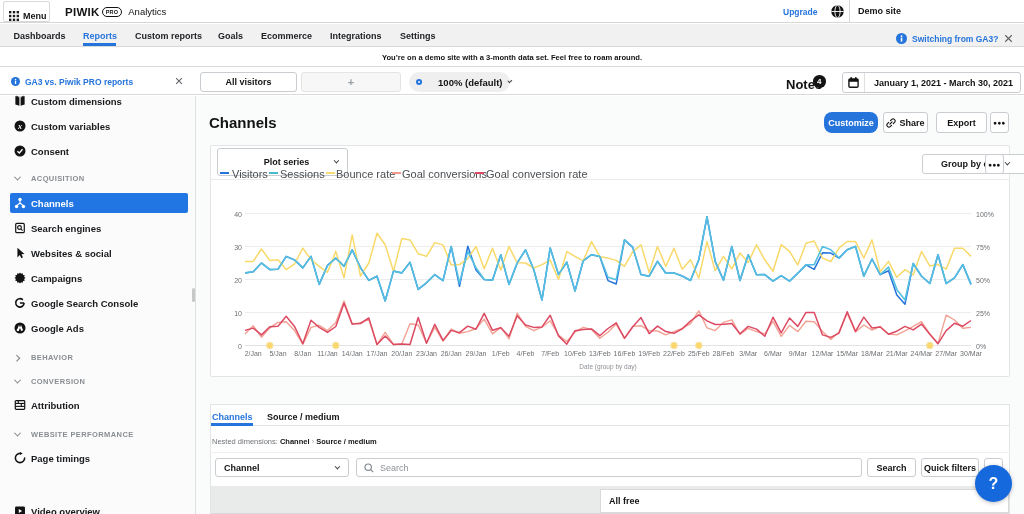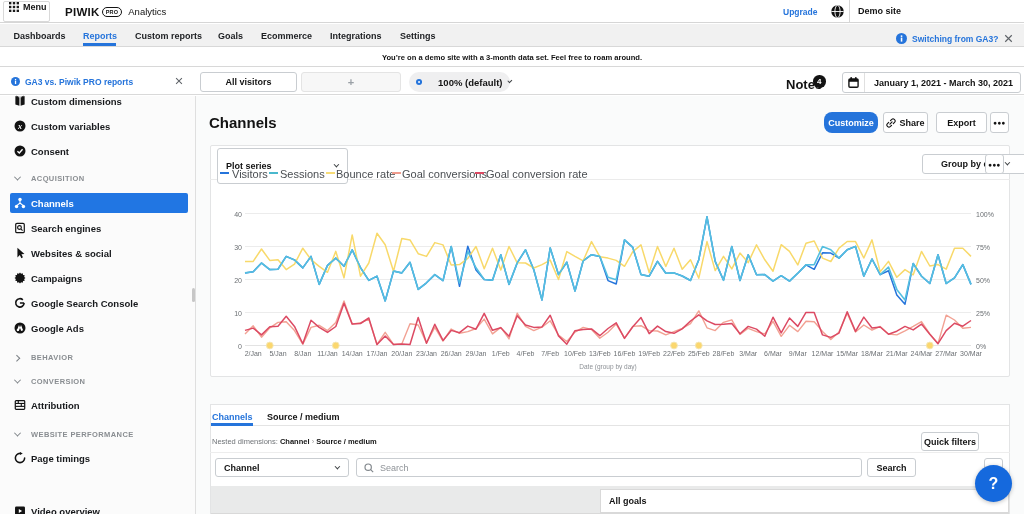--- a/index.html
+++ b/index.html
@@ -5,21 +5,21 @@
 html,body{width:1024px;height:514px;overflow:hidden;font-family:"Liberation Sans",sans-serif;background:#fff;position:relative}
 .abs{position:absolute}
 .b{font-weight:bold}
 .blue{color:#2574db}
 .btn{position:absolute;border:1px solid #c9cdd1;border-radius:3px;background:#fff;font-size:9px;font-weight:bold;color:#131313;display:flex;align-items:center;justify-content:center}
 .chev{display:inline-block;width:5px;height:5px;border-right:1.4px solid #3c4043;border-bottom:1.4px solid #3c4043;transform:rotate(45deg) translateY(-2px)}
 </style></head>
 <body>
 
 <div class="abs" style="left:0;top:0;width:1024px;height:23px;background:#fff;border-bottom:1px solid #d6d6d6"></div>
-<div class="abs" style="left:3px;top:1px;width:47px;height:21px;border:1px solid #d9d9d9;border-radius:2px;background:#fff;display:flex;align-items:flex-start">
+<div class="abs" style="left:3px;top:1px;width:47px;height:21px;border:1px solid #d9d9d9;border-radius:2px;background:#fff;display:flex;align-items:flex-end">
   <svg width="10" height="10" style="margin-left:5px" viewBox="0 0 11 11">
       <g fill="#1b1b1b">
         <rect x="0" y="0" width="2.6" height="2.6"></rect>
         <rect x="4.2" y="0" width="2.6" height="2.6"></rect>
         <rect x="8.4" y="0" width="2.6" height="2.6"></rect>
         <rect x="0" y="4.2" width="2.6" height="2.6"></rect>
         <rect x="4.2" y="4.2" width="2.6" height="2.6"></rect>
         <rect x="8.4" y="4.2" width="2.6" height="2.6"></rect>
         <rect x="0" y="8.4" width="2.6" height="2.6"></rect>
         <rect x="4.2" y="8.4" width="2.6" height="2.6"></rect>
@@ -228,21 +228,21 @@
 <div class="abs b" style="left:209px;top:114px;font-size:15px;color:#131313">Channels</div>
 <div class="abs" style="left:824px;top:112px;width:54px;height:21px;background:#2574db;border-radius:8px;color:#fff;font-size:9px;font-weight:bold;display:flex;align-items:center;justify-content:center">Customize</div>
 <div class="btn" style="left:883px;top:112px;width:45px;height:21px"><svg width="10" height="10" viewBox="0 0 14 14" style="margin-right:3px">
       <path d="M5.5 8.5 L8.5 5.5 M6.2 3.8 L8.2 1.8 a2.3 2.3 0 0 1 3.3 0 l0.7 0.7 a2.3 2.3 0 0 1 0 3.3 L10.2 7.8 M7.8 10.2 L5.8 12.2 a2.3 2.3 0 0 1 -3.3 0 L1.8 11.5 a2.3 2.3 0 0 1 0-3.3 L3.8 6.2" fill="none" stroke="#131313" stroke-width="1.6" stroke-linecap="round"></path>
     </svg>Share</div>
 <div class="btn" style="left:936px;top:112px;width:51px;height:21px">Export</div>
 <div class="btn" style="left:990px;top:112px;width:19px;height:21px;letter-spacing:.2px;font-size:6.5px">●●●</div>
 
 <div class="abs" style="left:210px;top:145px;width:800px;height:232px;background:#fff;border:1px solid #e3e4e5;border-radius:2px"></div>
 <div class="abs" style="left:210px;top:179px;width:800px;height:1px;background:#ebebeb"></div>
-<div class="btn" style="left:217px;top:148px;width:131px;height:36px;justify-content:flex-start">
+<div class="btn" style="left:217px;top:148px;width:131px;height:28px;justify-content:center">
     <span style="margin-left:8px">Plot series</span>
     <span class="chev" style="position:absolute;right:10px;width:4px;height:4px;border-width:1.3px"></span>
   </div>
 <div class="btn" style="left:922px;top:154px;width:105px;height:20px">
     <span>Group by day</span>
     <span class="chev" style="width:4px;height:4px;border-width:1.3px;margin-left:5px"></span>
   </div>
 <div class="btn" style="left:985px;top:154px;width:19px;height:20px;letter-spacing:.2px;font-size:6.5px">●●●</div>
 <div class="abs" style="left:196px;top:168px;width:828px;height:10px;font-size:11px;color:#4a4e52">
   <i class="lg" style="left:24px;background:#2574db"></i>
@@ -329,21 +329,21 @@
     <span class="chev" style="position:absolute;right:10px;width:4px;height:4px;border-width:1.3px"></span>
   </div>
 <div class="abs" style="left:356px;top:458px;width:506px;height:19px;border:1px solid #c9cdd1;border-radius:3px;background:#fff;display:flex;align-items:center">
   <svg width="10" height="10" style="margin-left:7px" viewBox="0 0 12 12">
       <circle cx="5" cy="5" r="3.8" fill="none" stroke="#80868b" stroke-width="1.4"></circle>
       <line x1="8" y1="8" x2="11" y2="11" stroke="#80868b" stroke-width="1.4"></line>
     </svg>
   <span style="font-size:9px;color:#8f9398;margin-left:6px">Search</span>
 </div>
 <div class="btn" style="left:867px;top:458px;width:49px;height:19px">Search</div>
-<div class="btn" style="left:921px;top:432px;width:58px;height:19px">Quick filters</div>
+<div class="btn" style="left:921px;top:458px;width:58px;height:19px">Quick filters</div>
 <div class="btn" style="left:984px;top:458px;width:19px;height:19px"></div>
 <div class="abs" style="left:211px;top:486px;width:798px;height:28px;background:#e9eaea;border-bottom:1px solid #d9d9d9"></div>
 <div class="abs" style="left:600px;top:489px;width:409px;height:24px;background:#fff;border:1px solid #d9d9d9;display:flex;align-items:center">
-    <span style="font-size:9px;font-weight:bold;color:#131313;margin-left:8px">All goals</span>
+    <span style="font-size:9px;font-weight:bold;color:#131313;margin-left:8px">All free</span>
   </div>
 <div class="abs" style="left:975px;top:465px;width:37px;height:37px;border-radius:50%;background:#1569dd;box-shadow:0 1px 4px rgba(0,0,0,.25);display:flex;align-items:center;justify-content:center">
     <span style="color:#fff;font-size:16px;font-weight:bold">?</span>
   </div>
 
 </body></html>

